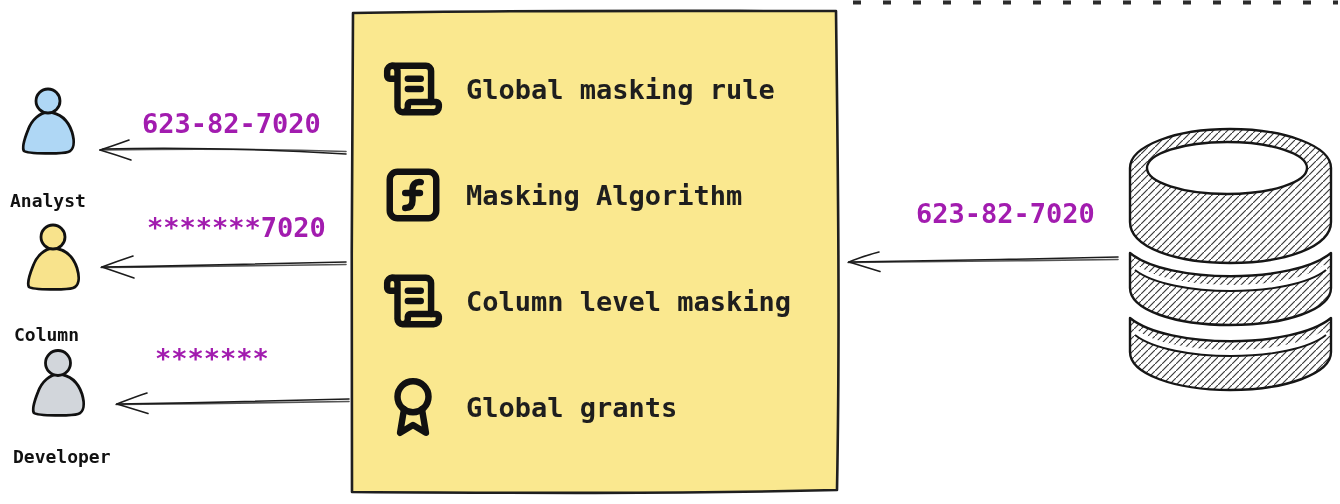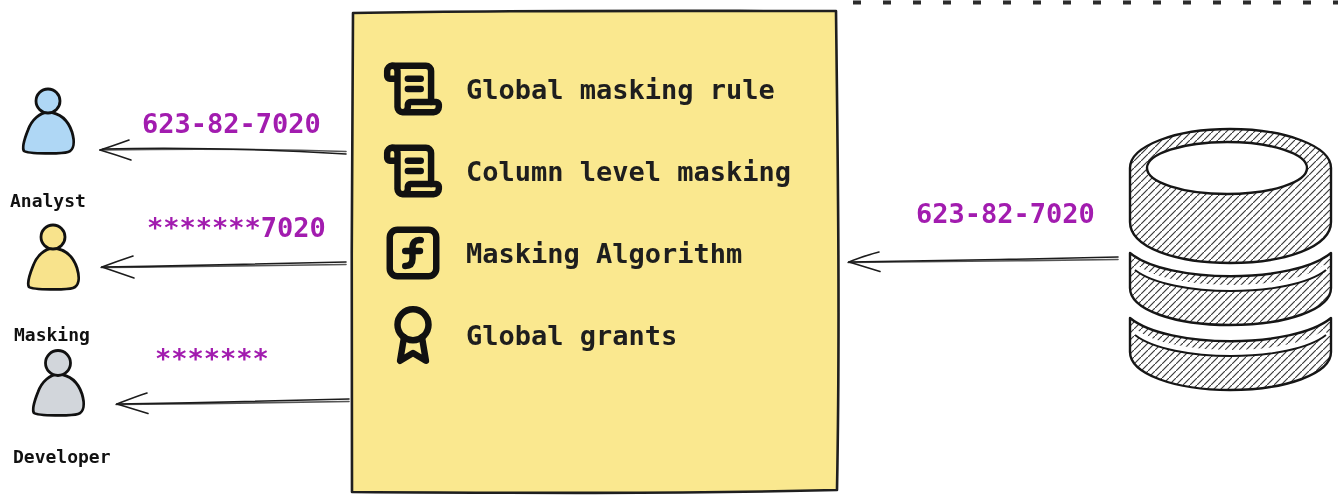--- a/index.html
+++ b/index.html
@@ -8,21 +8,21 @@
     position:relative;
     width:1340px; height:504px;
     background:#ffffff;
     overflow:hidden;
     font-family:"DejaVu Sans Mono","Liberation Mono",monospace;
   }
   #scene { position:absolute; left:0; top:0; width:1340px; height:504px; }
   .box-content {
     position:absolute; left:350px; top:10px; width:488px; height:483px;
     display:flex; flex-direction:column;
-    padding:48px 0 0 32px; gap:20px;
+    padding:48px 0 0 32px; gap:44px;
   }
   .box-row { display:flex; align-items:center; height:62px; }
   .box-row svg { width:62px; height:62px; flex:0 0 62px; }
   .box-row .item-label {
     margin-left:22px;
     font-size:27px; font-weight:bold; color:#1e1e1e; white-space:nowrap;
   }
   .arrow-label {
     position:absolute;
     font-size:27px; font-weight:bold; color:#a21caf; white-space:nowrap;
@@ -117,49 +117,49 @@
         <path d="M15 12h-5"></path>
           <path d="M15 8h-5"></path>
         <path d="M19 17V5a2 2 0 0 0-2-2H4"></path>
         <path d="M8 21h12a2 2 0 0 0 2-2v-1a1 1 0 0 0-1-1H11a1 1 0 0 0-1 1v1a2 2 0 1 1-4 0V5a2 2 0 1 0-4 0v2a1 1 0 0 0 1 1h3"></path>
       </svg>
       <span class="item-label">Global masking rule</span>
     </div>
 
     <div class="box-row">
       <svg viewBox="0 0 24 24" fill="none" stroke="#111" stroke-width="2.5" stroke-linecap="round" stroke-linejoin="round">
+        <rect width="18" height="18" x="3" y="3" rx="3"></rect>
+        <path d="M9 17c2 0 2.8-1 2.8-2.8V10c0-2 1-3.3 3.2-3"></path>
+        <path d="M9 11.2h5.7"></path>
+      </svg>
+      <span class="item-label">Masking Algorithm</span>
+    </div>
+
+    <div class="box-row">
+      <svg viewBox="0 0 24 24" fill="none" stroke="#111" stroke-width="2.5" stroke-linecap="round" stroke-linejoin="round">
         <path d="M15 12h-5"></path>
           <path d="M15 8h-5"></path>
         <path d="M19 17V5a2 2 0 0 0-2-2H4"></path>
         <path d="M8 21h12a2 2 0 0 0 2-2v-1a1 1 0 0 0-1-1H11a1 1 0 0 0-1 1v1a2 2 0 1 1-4 0V5a2 2 0 1 0-4 0v2a1 1 0 0 0 1 1h3"></path>
       </svg>
       <span class="item-label">Column level masking</span>
-    </div>
-
-    <div class="box-row">
-      <svg viewBox="0 0 24 24" fill="none" stroke="#111" stroke-width="2.5" stroke-linecap="round" stroke-linejoin="round">
-        <rect width="18" height="18" x="3" y="3" rx="3"></rect>
-        <path d="M9 17c2 0 2.8-1 2.8-2.8V10c0-2 1-3.3 3.2-3"></path>
-        <path d="M9 11.2h5.7"></path>
-      </svg>
-      <span class="item-label">Masking Algorithm</span>
     </div>
 
     <div class="box-row">
       <svg viewBox="0 0 24 24" fill="none" stroke="#111" stroke-width="2.5" stroke-linecap="round" stroke-linejoin="round">
         <circle cx="12" cy="8" r="6"></circle>
         <path d="M15.477 12.89 17 22l-5-3-5 3 1.523-9.11"></path>
       </svg>
       <span class="item-label">Global grants</span>
     </div>
 
   </div>
 
   <span class="persona-label" style="left:10px; top:161px;">Analyst</span>
-  <span class="persona-label" style="left:14px; top:295px;">Masking</span>
+  <span class="persona-label" style="left:14px; top:295px;">Column</span>
   <span class="persona-label" style="left:13px; top:417px;">Developer</span>
 
   <span class="arrow-label" style="left:142px; top:110px;">623-82-7020</span>
   <span class="arrow-label" style="left:147px; top:214px;">*******7020</span>
   <span class="arrow-label" style="left:155px; top:345px;">*******</span>
   <span class="arrow-label" style="left:916px; top:200px;">623-82-7020</span>
 
 </div>
 
 </body></html>

